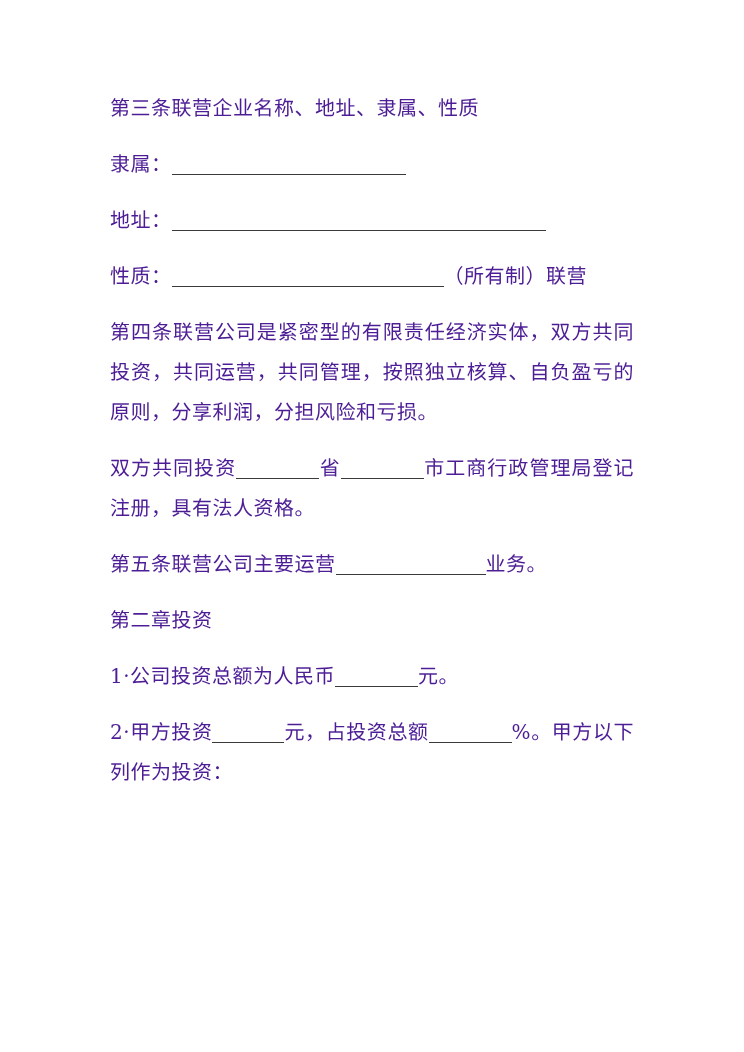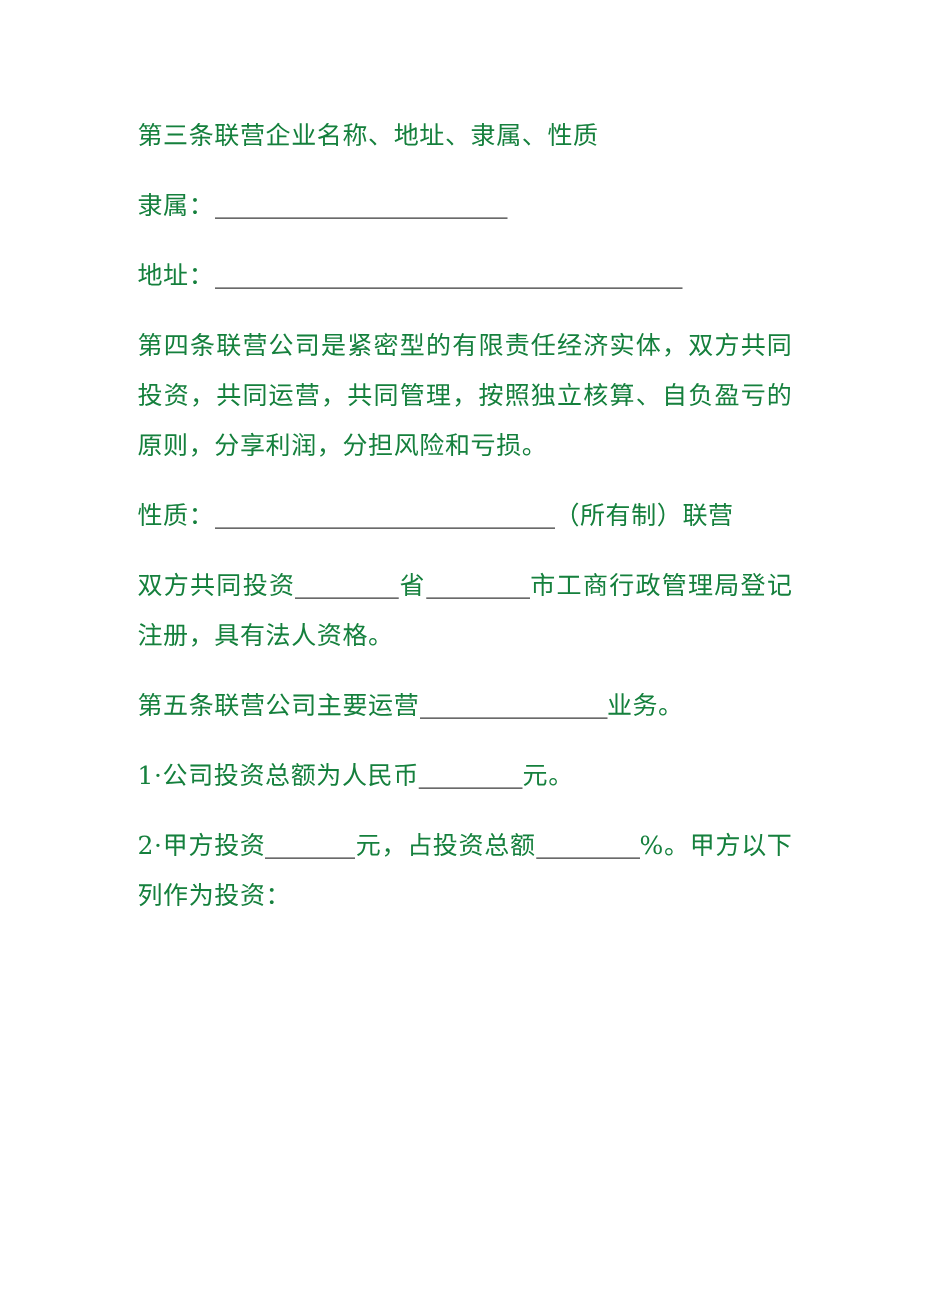--- a/index.html
+++ b/index.html
@@ -35,24 +35,25 @@
     border-bottom: 1.5px solid #3a3a3a;
     height: 20px;
     vertical-align: -4px;
   }
   .run { white-space: pre-wrap; }
 </style>
 </head>
 <body>
 
 <div class="page" style="background: rgb(255, 255, 255);">
-  <div class="doc" id="doc" style="color: #15803d;">
+  <div class="doc" id="doc" style="color: #4c1d95;">
       <p><span class="run">第三条联营企业名称、地址、隶属、性质</span></p>
       <p><span class="run">隶属：</span><span class="blank" style="width: 234px; border-bottom-color: rgb(58, 58, 58);"></span></p>
       <p><span class="run">地址：</span><span class="blank" style="width: 374px; border-bottom-color: rgb(58, 58, 58);"></span></p>
+      <p><span class="run">性质：</span><span class="blank" style="width: 272px; border-bottom-color: rgb(58, 58, 58);"></span><span class="run">（所有制）联营</span></p>
       <p><span class="run">第四条联营公司是紧密型的有限责任经济实体，双方共同投资，共同运营，共同管理，按照独立核算、自负盈亏的原则，分享利润，分担风险和亏损。</span></p>
-      <p><span class="run">性质：</span><span class="blank" style="width: 272px; border-bottom-color: rgb(58, 58, 58);"></span><span class="run">（所有制）联营</span></p>
       <p><span class="run">双方共同投资</span><span class="blank" style="width: 83px; border-bottom-color: rgb(58, 58, 58);"></span><span class="run">省</span><span class="blank" style="width: 83px; border-bottom-color: rgb(58, 58, 58);"></span><span class="run">市工商行政管理局登记注册，具有法人资格。</span></p>
       <p><span class="run">第五条联营公司主要运营</span><span class="blank" style="width: 150px; border-bottom-color: rgb(58, 58, 58);"></span><span class="run">业务。</span></p>
+      <p><span class="run">第二章投资</span></p>
       <p><span class="run">1·公司投资总额为人民币</span><span class="blank" style="width: 83px; border-bottom-color: rgb(58, 58, 58);"></span><span class="run">元。</span></p>
       <p><span class="run">2·甲方投资</span><span class="blank" style="width: 72px; border-bottom-color: rgb(58, 58, 58);"></span><span class="run">元，占投资总额</span><span class="blank" style="width: 83px; border-bottom-color: rgb(58, 58, 58);"></span><span class="run">%。甲方以下列作为投资：</span></p>
     </div>
 </div>
 
 </body></html>

